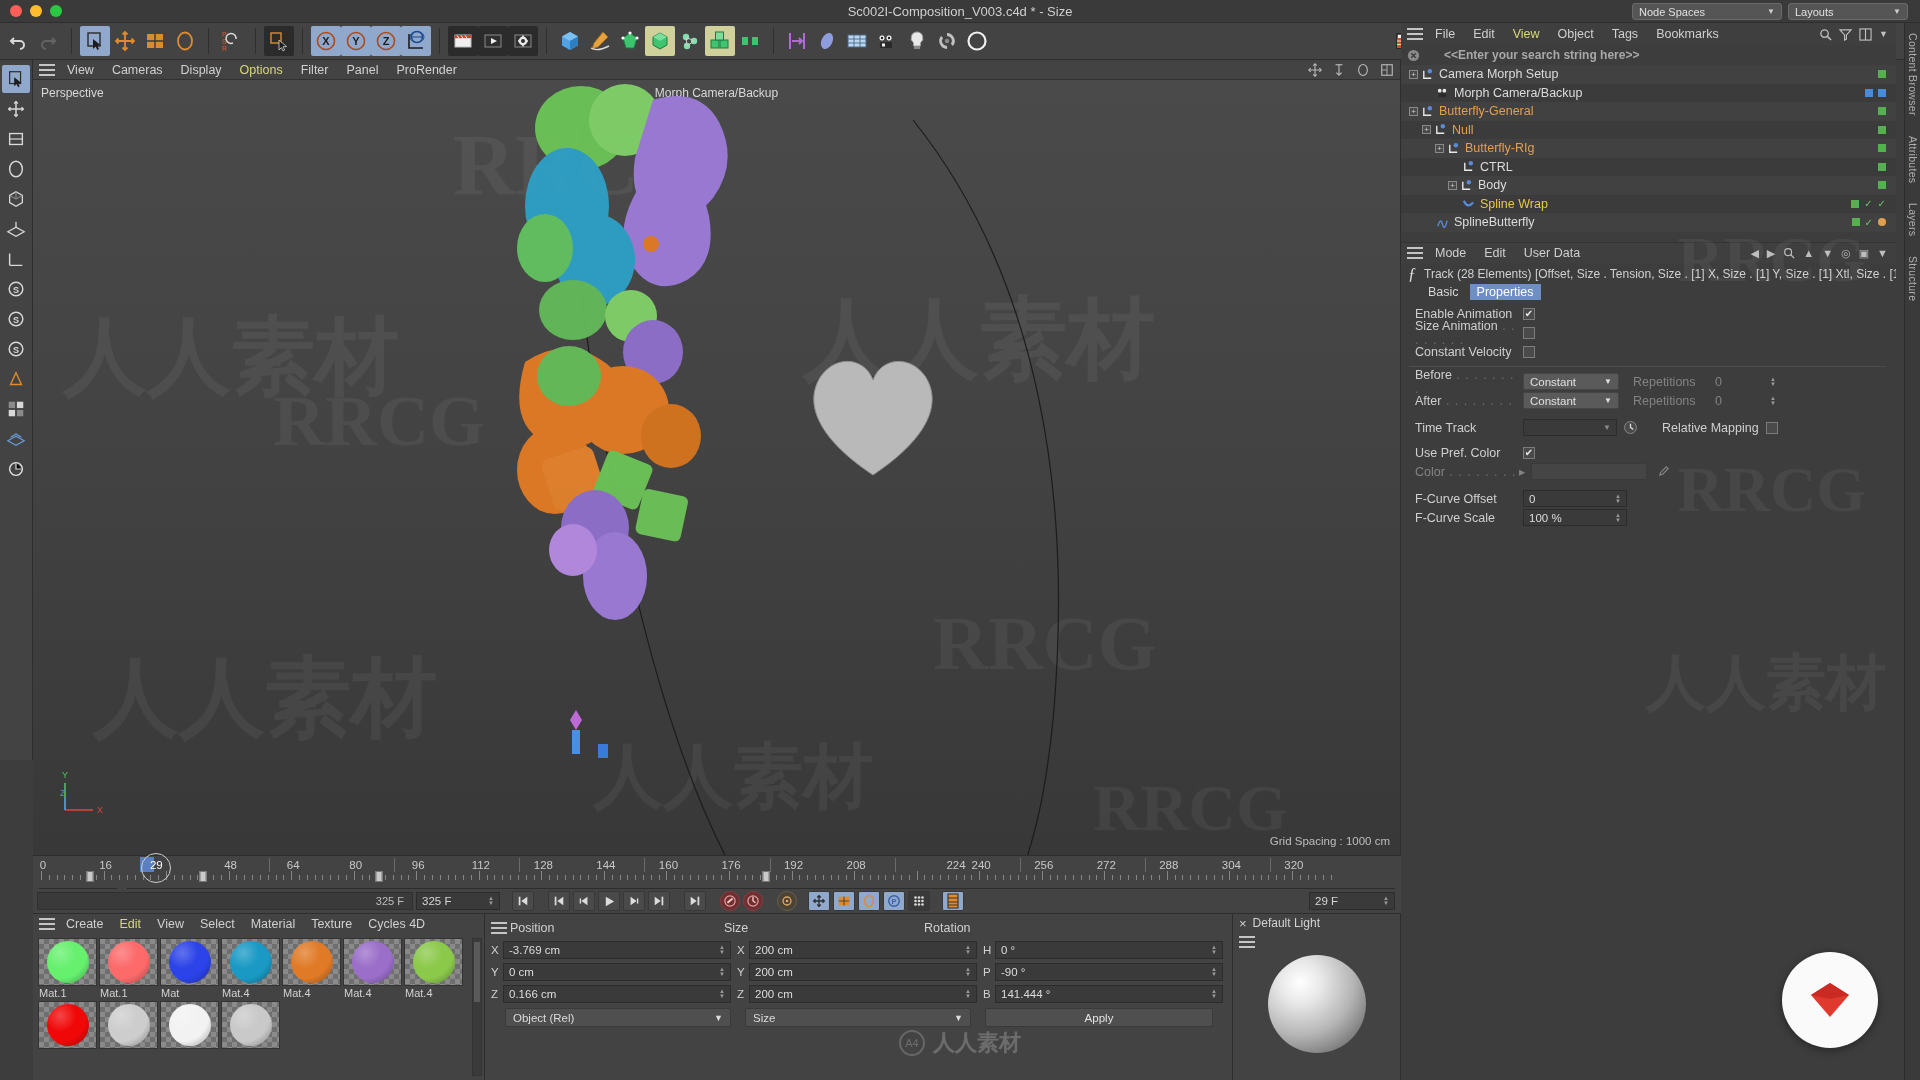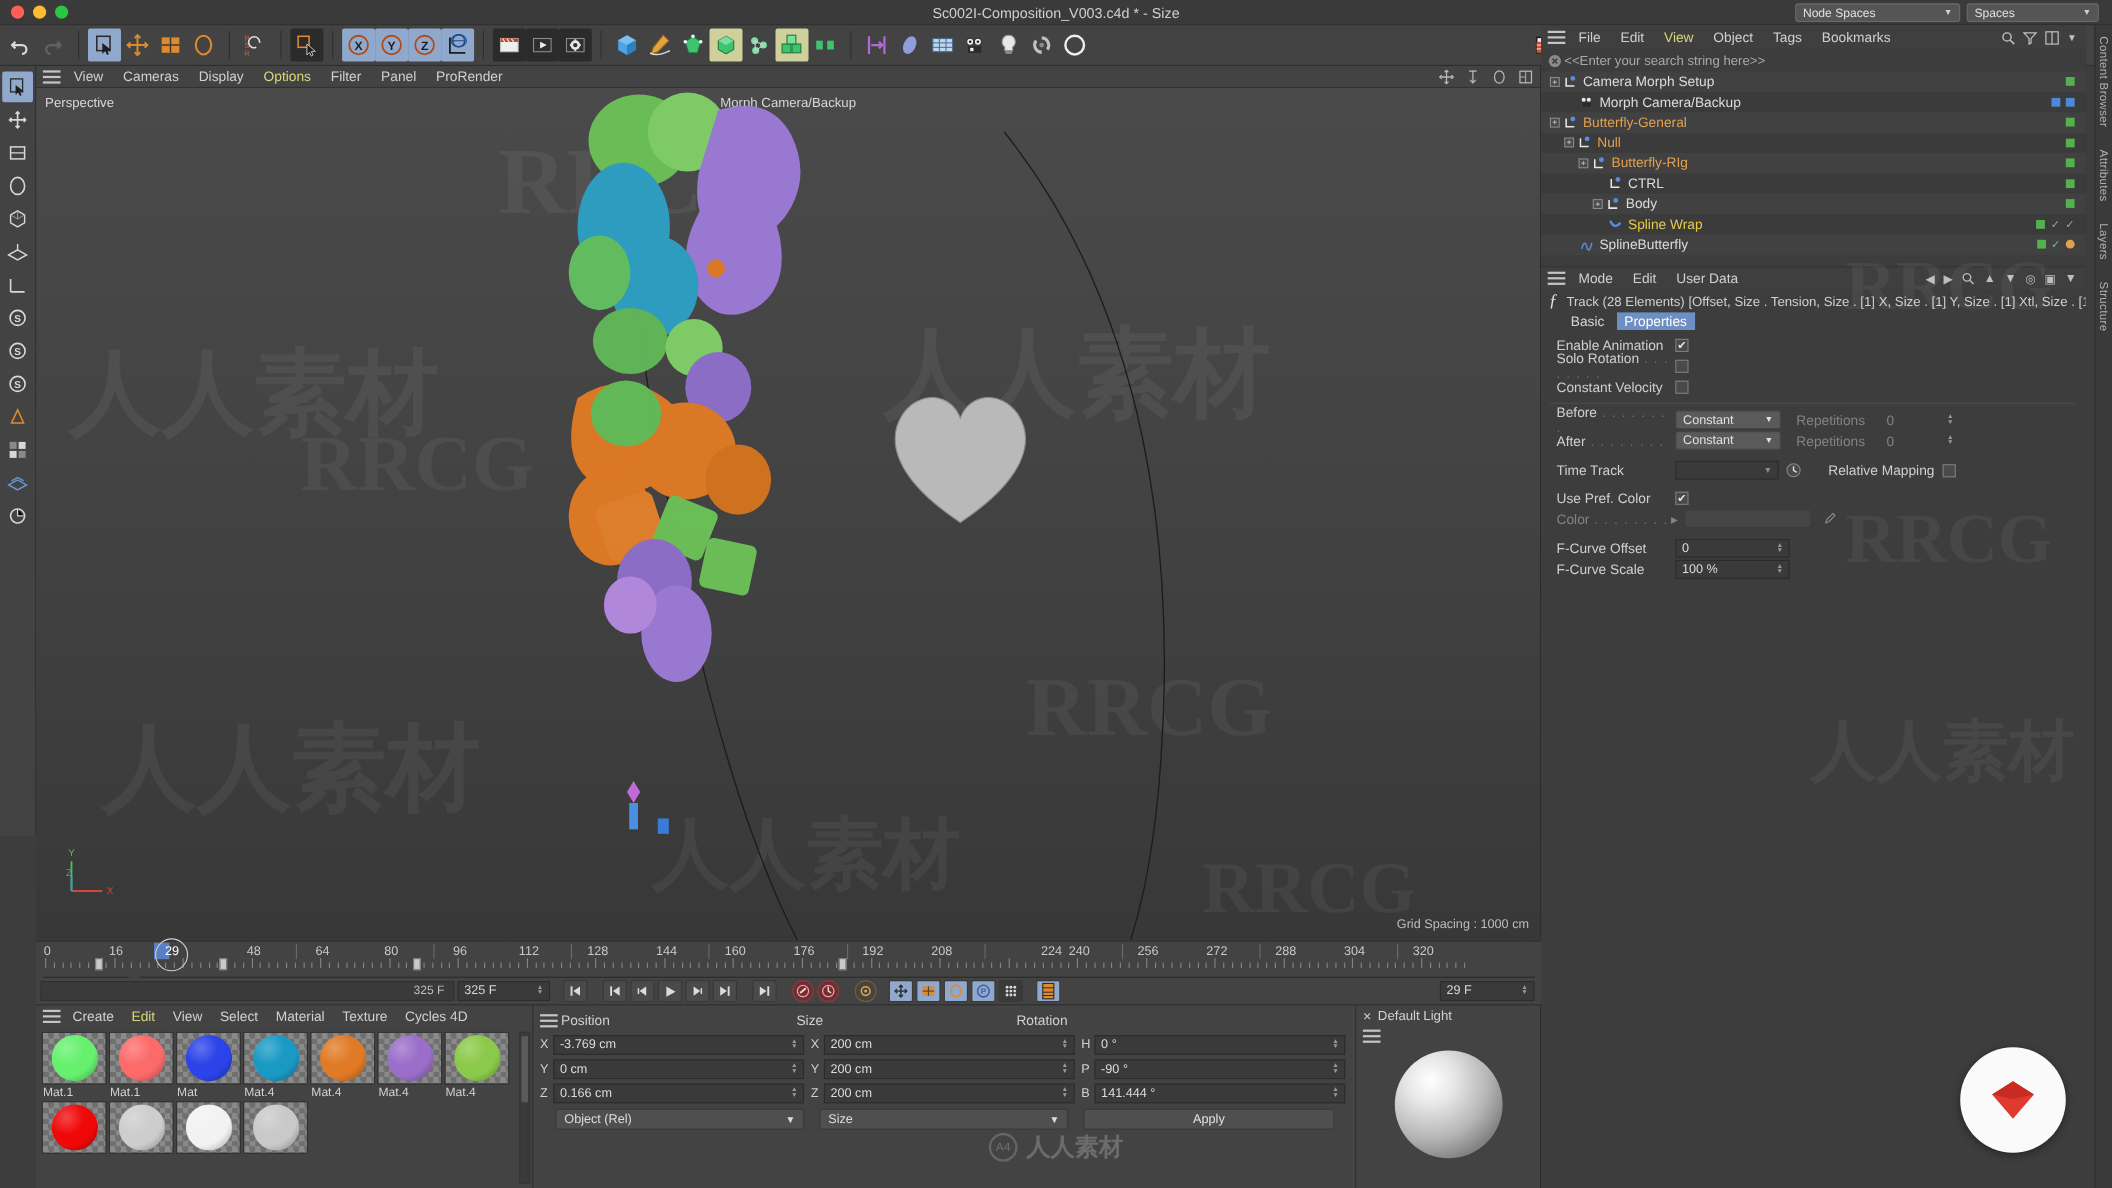--- a/index.html
+++ b/index.html
@@ -189,21 +189,21 @@
 
   
   .rightdock {
     position: absolute; left: 1401px; top: 23px; width: 495px; bottom: 0;
     background: #3d3d3d;
   }
   .om-menu { height: 22px; display:flex; align-items:center; padding-left:6px; background:#3f3f3f; }
   .om-menu .mi { padding: 0 9px; font-size: 12.5px; color:#d0d0d0; }
   .om-menu .mi.hl { color:#d8d87a; }
   .om-search {
-    height: 20px; display:flex; align-items:center; gap:2px; padding-left:6px; background:#3d3d3d;
+    height: 20px; display:flex; align-items:center; gap:24px; padding-left:6px; background:#3d3d3d;font-weight:bold;
   }
   .om-search .txt { font-size:12px; color:#a8a8a8; }
   .om-tree { background:#3d3d3d; position:relative; }
   .om-row { height: 18.5px; display:flex; align-items:center; position:relative; font-size:12.5px; }
   .om-row:nth-child(odd) { background:#414141; }
   .om-row:nth-child(even) { background:#3b3b3b; }
   .om-name { white-space:nowrap;text-align:center; }
   .om-name.orange { color:#e0a050; }
   .om-name.yellow { color:#e6c84a; }
   .om-name.white { color:#dcdcdc; }
@@ -263,21 +263,21 @@
       <div class="tl y"></div>
       <div class="tl g"></div>
     </div>
     <div class="win-title">Sc002I-Composition_V003.c4d * - Size</div>
     <div class="layouts-box">
       <div class="dropdown" style="width:150px;">
         <span>Node Spaces</span>
         <span class="caret">▼</span>
       </div>
       <div class="dropdown" style="width:120px;">
-        <span>Spaces</span>
+        <span>Layouts</span>
         <span class="caret">▼</span>
       </div>
     </div>
   </div>
 
   <div class="toolbar">
 
     <div class="tgroup">
       <div class="tbtn">
         <svg width="20" height="20" viewBox="0 0 20 20">
@@ -1519,21 +1519,21 @@
         <div class="am-tab">Basic</div>
         <div class="am-tab act">Properties</div>
       </div>
 
 
       <div class="am-row">
         <span class="am-lbl">Enable Animation</span>
         <span class="cbx">✔</span>
       </div>
       <div class="am-row">
-        <span class="am-lbl dots">Solo Rotation</span>
+        <span class="am-lbl dots">Size Animation</span>
         <span class="cbx"></span>
       </div>
       <div class="am-row">
         <span class="am-lbl">Constant Velocity</span>
         <span class="cbx"></span>
       </div>
 
       <div class="am-sep"></div>
 
       <div class="am-row">

